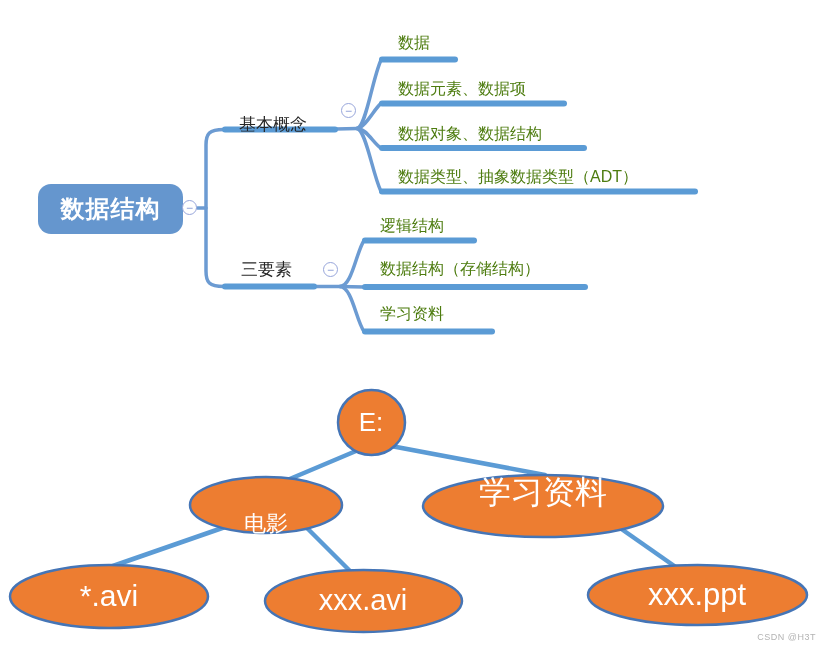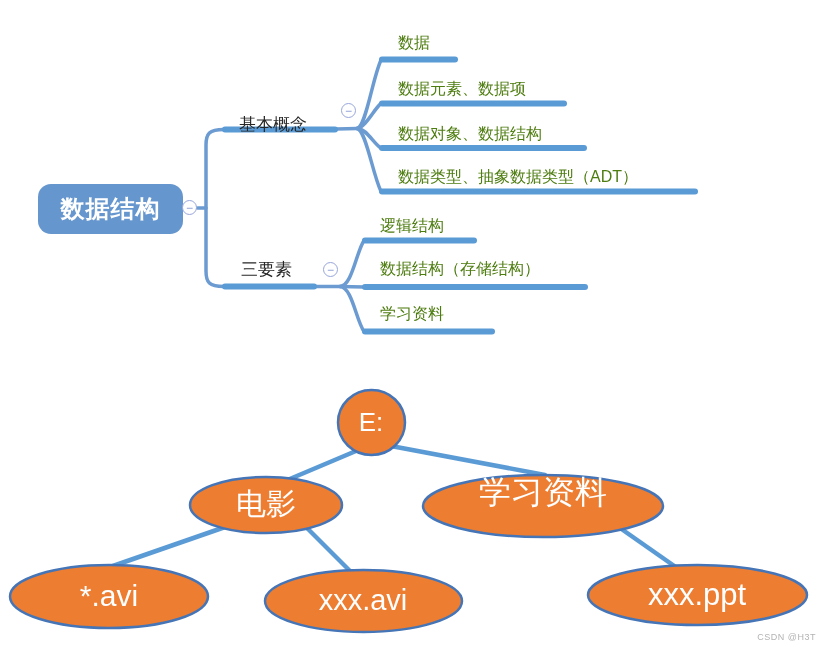--- a/index.html
+++ b/index.html
@@ -109,20 +109,20 @@
   <div class="abs mm-child-label" style="left:398px;top:33px;">数据</div>
   <div class="abs mm-child-label" style="left:398px;top:79px;">数据元素、数据项</div>
   <div class="abs mm-child-label" style="left:398px;top:167px;">数据类型、抽象数据类型（ADT）</div>
   <div class="abs mm-child-label" style="left:398px;top:124px;">数据对象、数据结构</div>
 
   <div class="abs mm-child-label" style="left:380px;top:216px;">逻辑结构</div>
   <div class="abs mm-child-label" style="left:380px;top:259px;">数据结构（存储结构）</div>
   <div class="abs mm-child-label" style="left:380px;top:304px;">学习资料</div>
 
   <div class="abs tree-label" style="left:371px;top:422px;font-size:26px;">E:</div>
-  <div class="abs tree-label serif" style="left:266px;top:504px;font-size:30px;">电影</div>
+  <div class="abs tree-label serif" style="left:266px;top:524px;font-size:22px;">电影</div>
   <div class="abs tree-label serif" style="left:543px;top:493px;font-size:32px;">学习资料</div>
   <div class="abs tree-label" style="left:109px;top:596px;font-size:30px;">*.avi</div>
   <div class="abs tree-label" style="left:697px;top:595px;font-size:31px;">xxx.ppt</div>
   <div class="abs tree-label" style="left:363px;top:600px;font-size:29px;">xxx.avi</div>
 
   <div class="abs watermark">CSDN @H3T</div>
 </div>
 
 </body></html>

